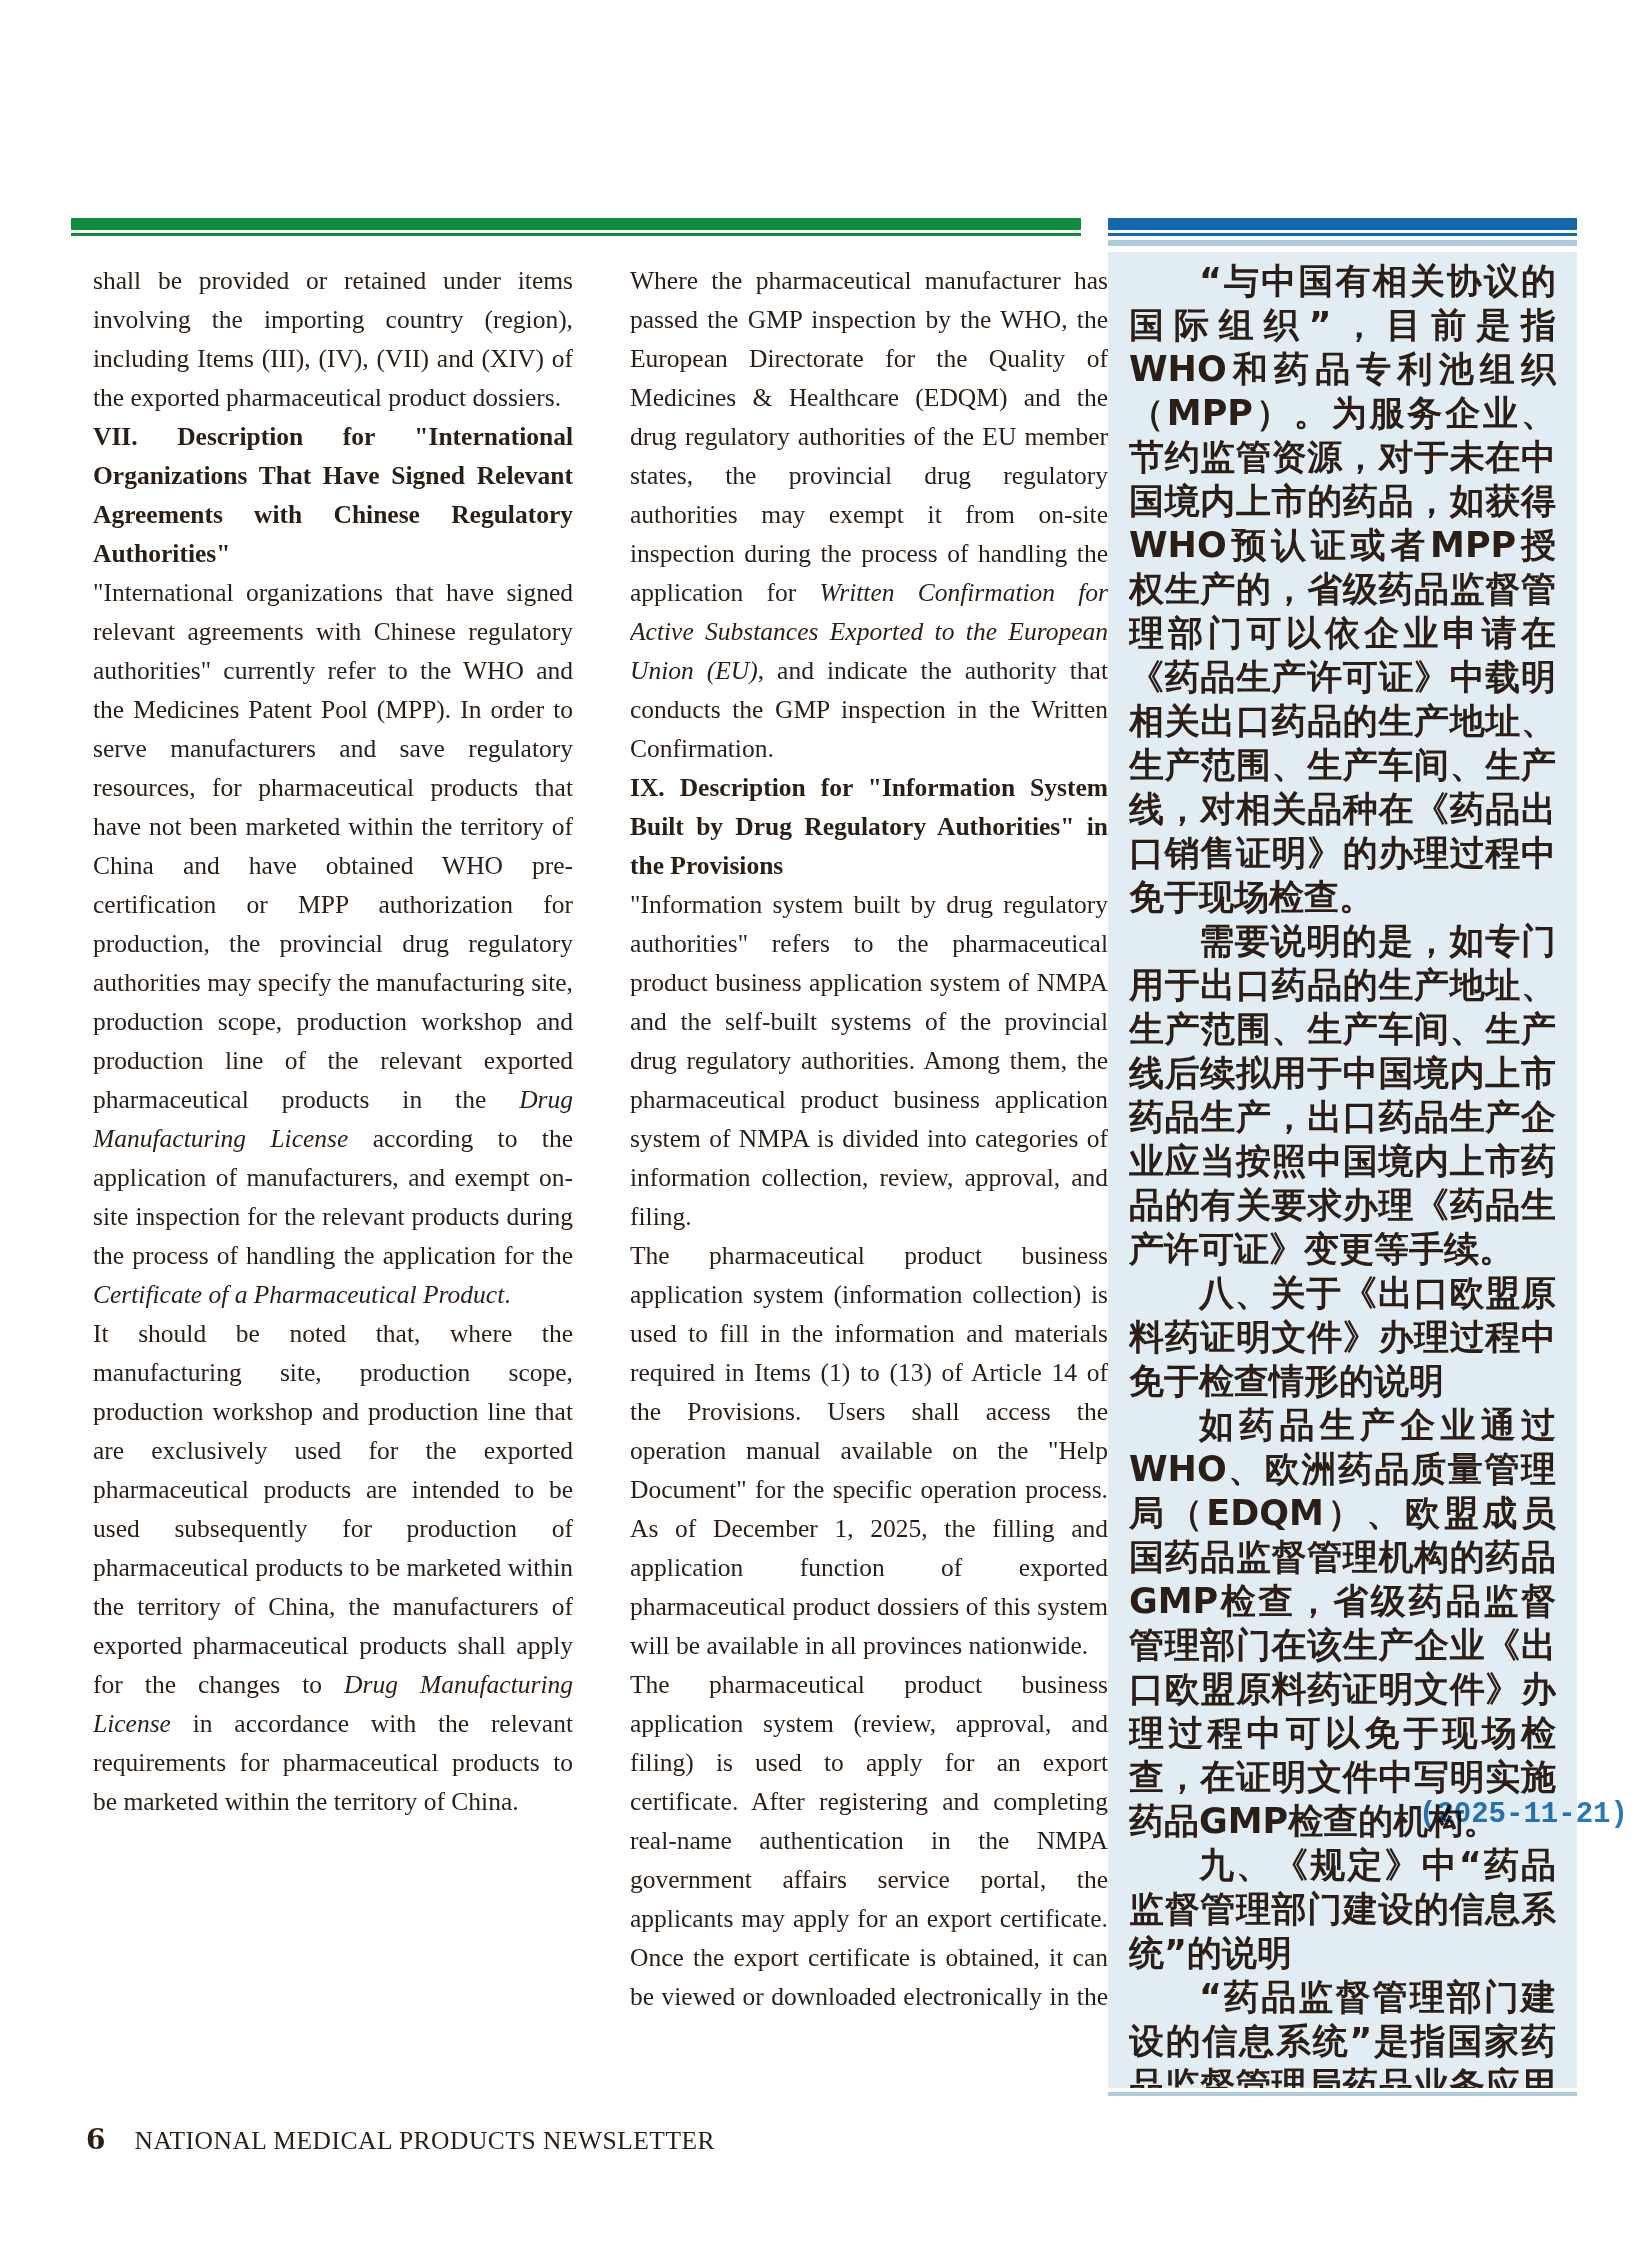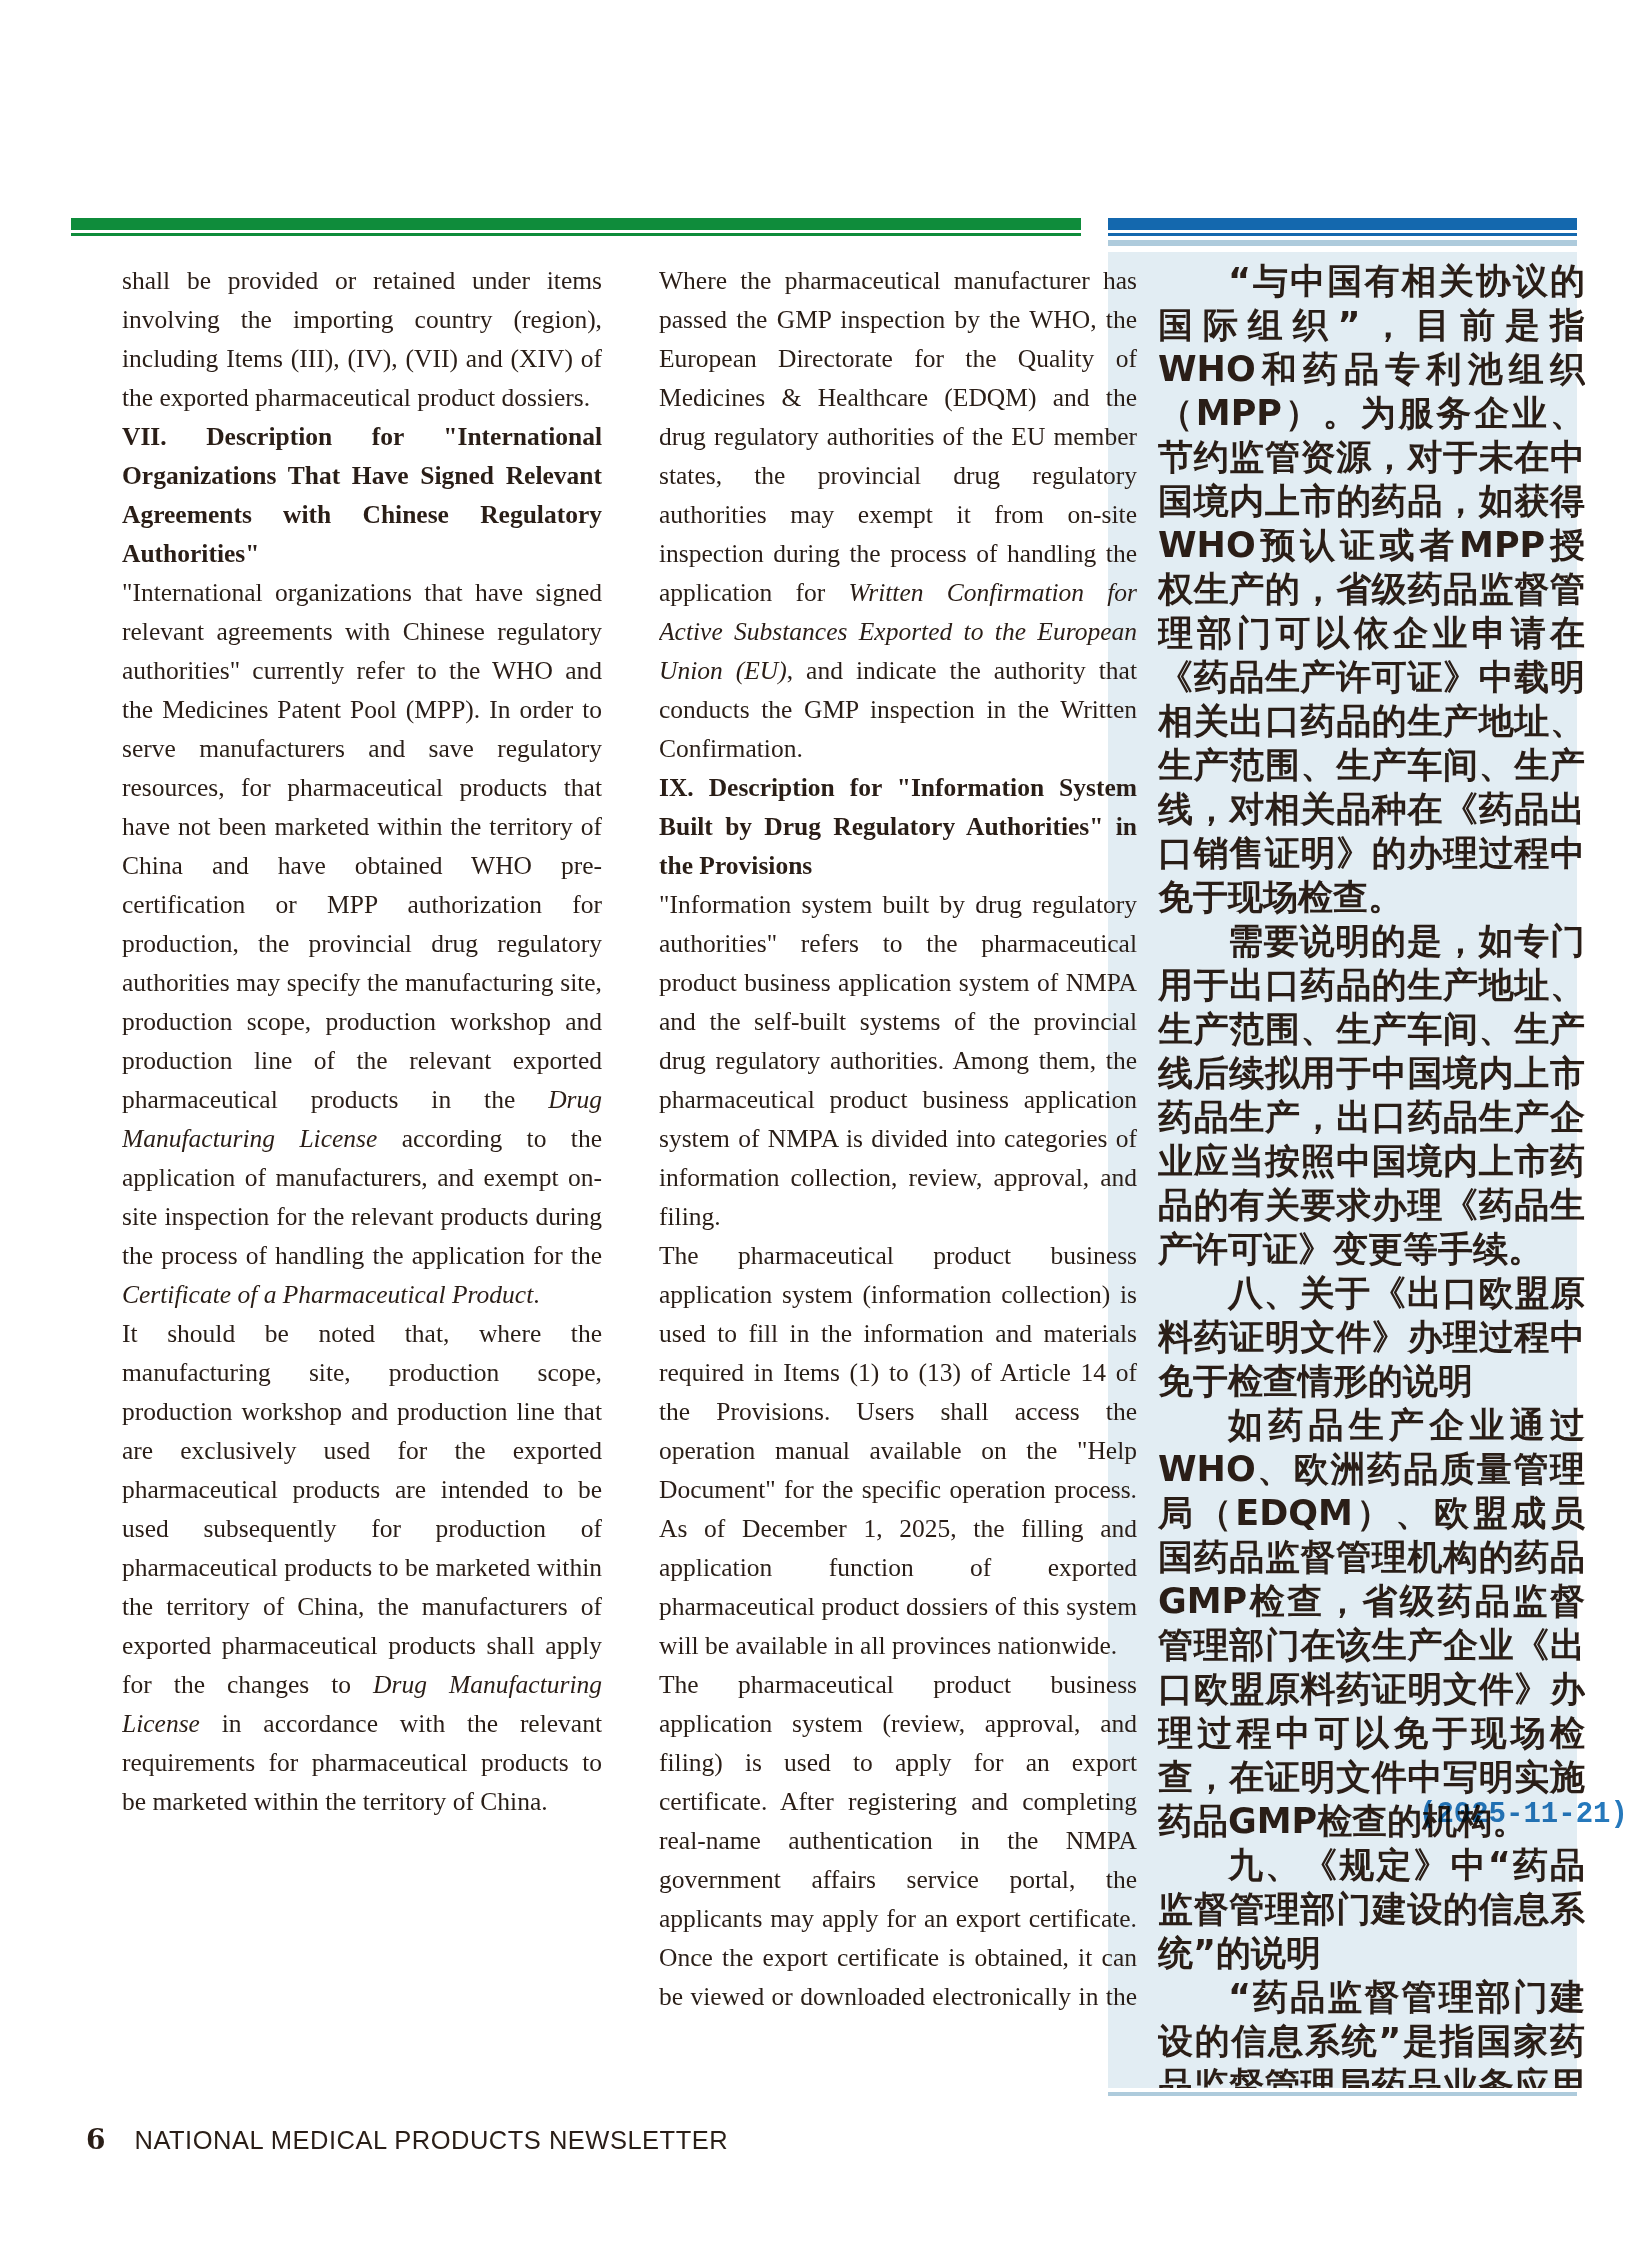--- a/index.html
+++ b/index.html
@@ -14,21 +14,21 @@
   
   .bar-green   { position:absolute; left:71px;   top:218px; width:1010px; height:11.8px; background:var(--green); }
   .rule-green  { position:absolute; left:71px;   top:233px; width:1010px; height:2.9px;  background:var(--green); }
   .bar-blue    { position:absolute; left:1108px; top:218px; width:469px;  height:11.8px; background:var(--blue); }
   .rule-blue   { position:absolute; left:1108px; top:233px; width:469px;  height:2.9px;  background:var(--blue); }
   .rule-light  { position:absolute; left:1108px; top:240px; width:469px;  height:5.9px;  background:var(--panel-line); }
   .panel       { position:absolute; left:1108px; top:252px; width:469px;  height:1836px; background:var(--panel-bg); }
   .panel-rule-bottom { position:absolute; left:1108px; top:2092px; width:469px; height:3.9px; background:var(--panel-line); }
 
   
-  .col { position:absolute; overflow:hidden;margin-left:29px; }
+  .col { position:absolute; overflow:hidden; }
   .col p { margin:0; padding:0; text-align:justify; }
   .col-en { font-size:25.5px; line-height:39px; }
   .col-en p.heading { font-weight:bold; }
   .col-en .i { font-style:italic; }
   .col-left { left:93px;  top:261px; width:480px; height:1754px; }
   .col-mid  { left:630px; top:261px; width:478px; height:1754px; }
 
   .col-cn   { left:1129px; top:259px; width:427px; height:1829px;
               font-family:"DejaVu Sans", sans-serif;
               font-size:35px; line-height:44px; font-weight:600; }
@@ -41,21 +41,21 @@
     font-family:Liberation Mono, monospace;
     font-size:29px; font-weight:bold;
     color:var(--date-blue);
     mix-blend-mode:multiply;
     white-space:nowrap;
   }
 
   
   .footer { position:absolute; left:86px; top:2123px; display:flex; align-items:baseline; }
   .footer .pagenum { font-size:28px; font-weight:bold; font-family:"DejaVu Serif", serif; }
-  .footer .newsletter { margin-left:29px; font-size:25.5px; letter-spacing:0.5px; font-family:Liberation Sans, sans-serif; }
+  .footer .newsletter { margin-left:29px; font-size:25.5px; letter-spacing:0.5px; font-family:Liberation Serif, serif; }
 </style>
 </head>
 <body>
 
 <div class="page">
 
   <div class="bar-green"></div>
   <div class="rule-green"></div>
   <div class="bar-blue"></div>
   <div class="rule-blue"></div>

